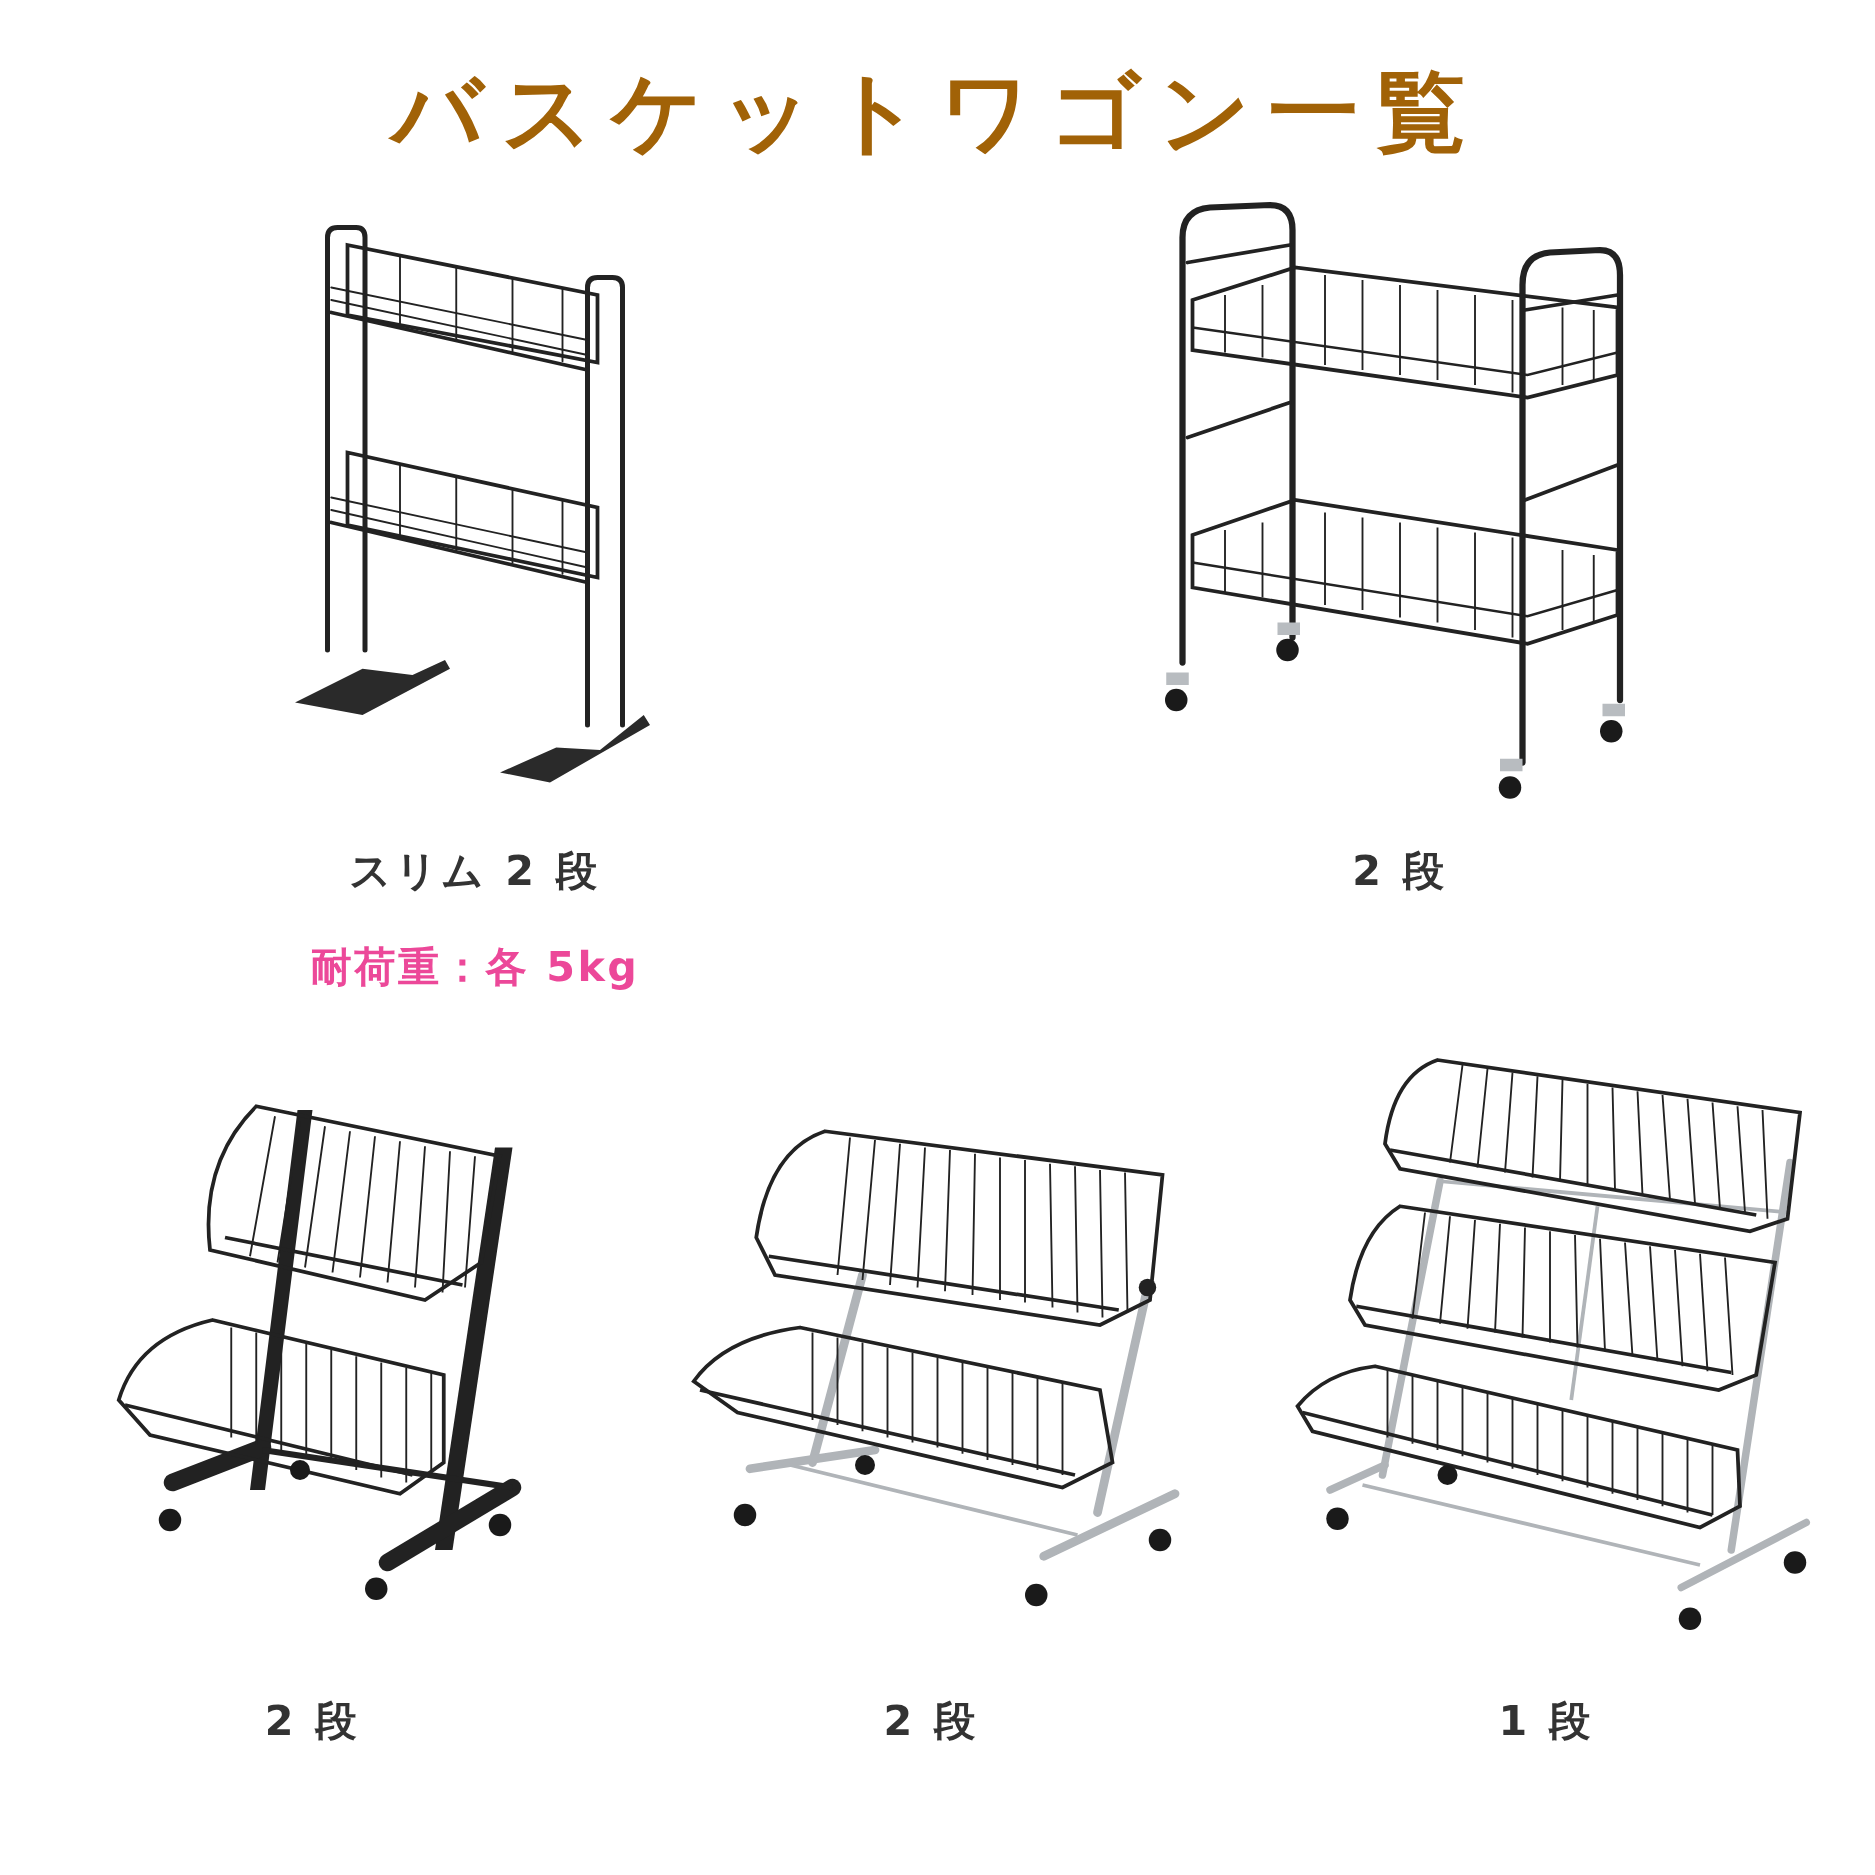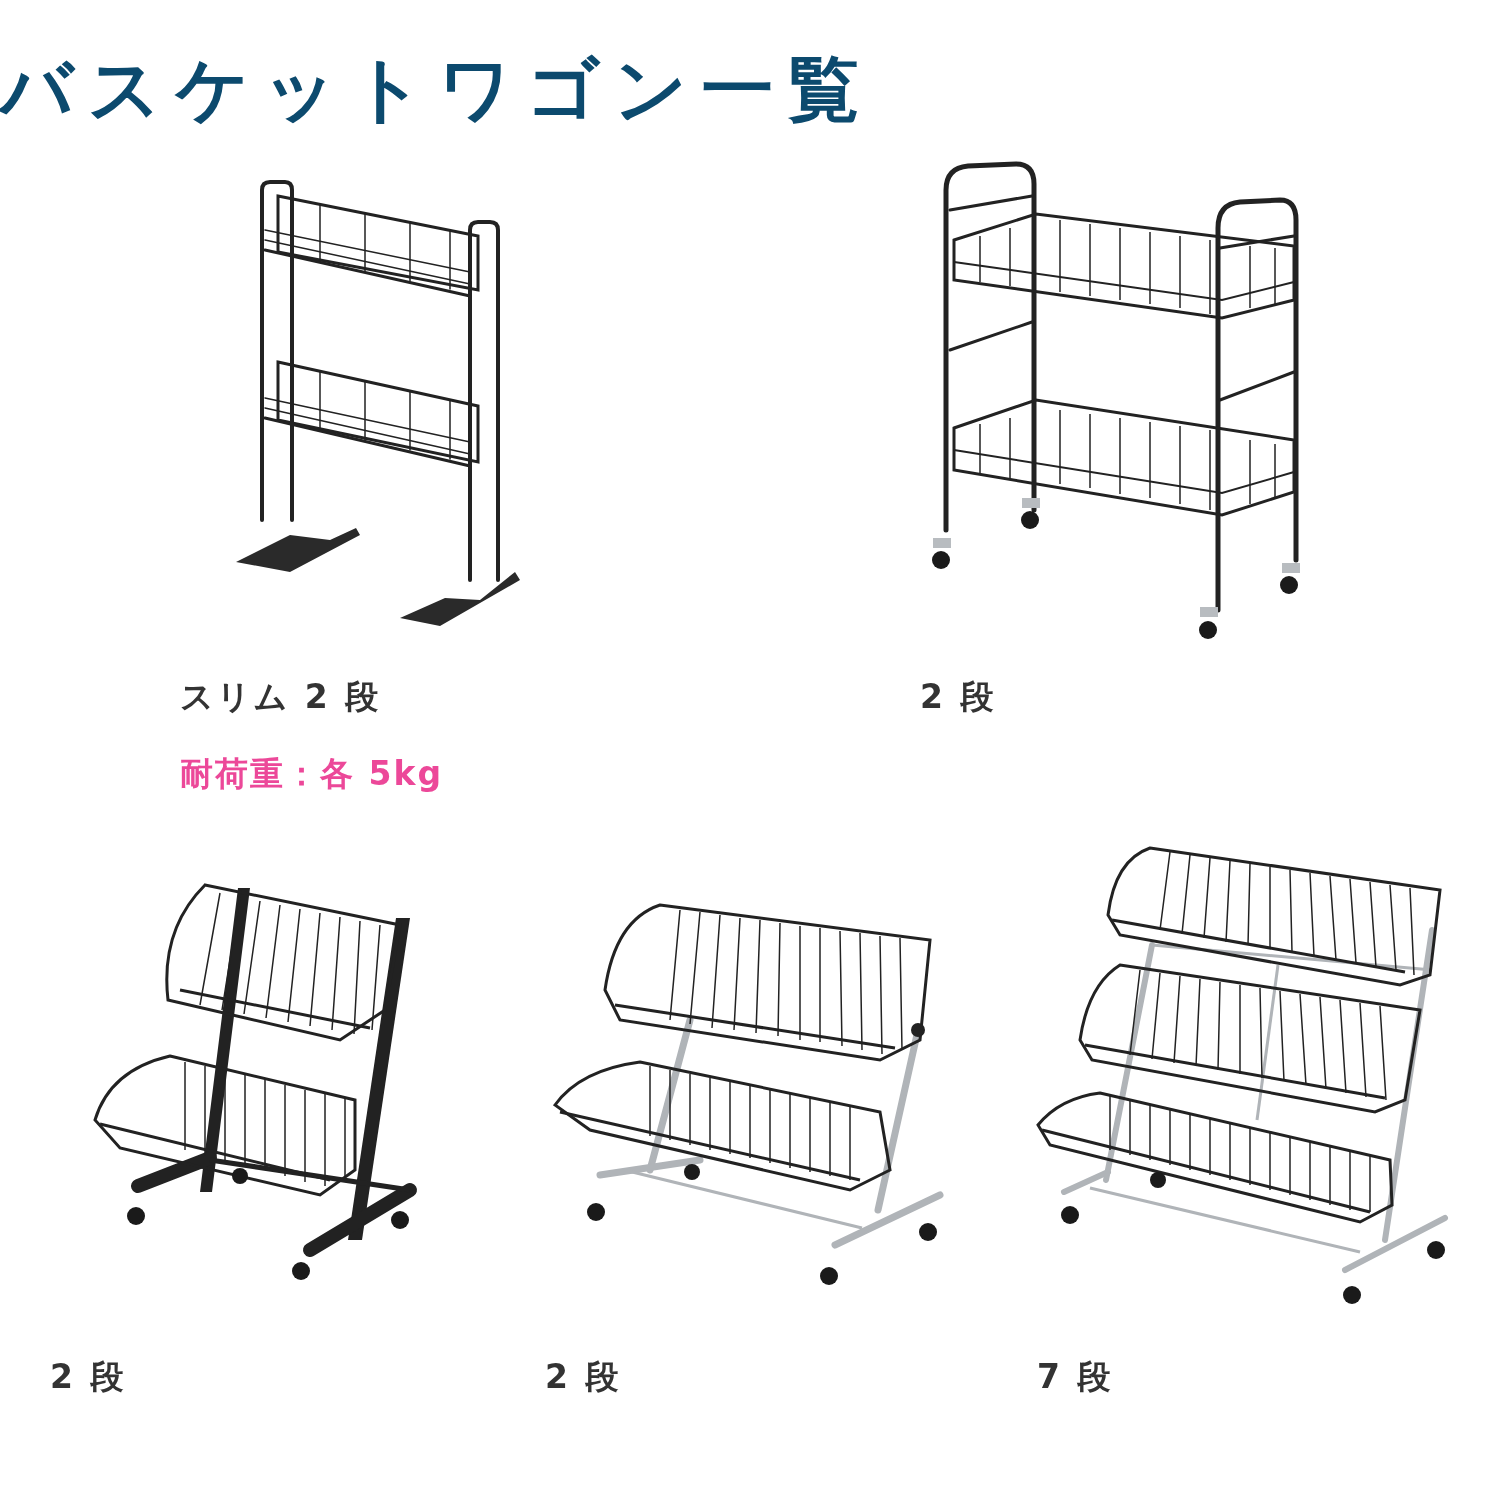--- a/index.html
+++ b/index.html
@@ -1,22 +1,22 @@
 <!DOCTYPE html>
 <html><head>
 <meta charset="utf-8">
 <style>
   html, body { margin: 0; padding: 0; background: #ffffff; }
   body { width: 1500px; height: 1500px; position: relative; overflow: hidden;
          font-family: "DejaVu Sans", "Liberation Sans", sans-serif; color: #333333; }
-  .title { position: absolute; left: 0; top: 42px; width: 1500px; text-align: left;
-           font-size: 72px; font-weight: bold; letter-spacing: 14px; color: #0c4a6e; }
+  .title { position: absolute; left: 0; top: 42px; width: 1500px; text-align: center;
+           font-size: 72px; font-weight: bold; letter-spacing: 14px; color: #a16207; }
   .product { position: absolute; }
   .product svg { position: absolute; display: block; }
-  .label { position: absolute; text-align: left; width: 400px; }
+  .label { position: absolute; text-align: center; width: 400px; }
   .name { font-size: 33px; font-weight: bold; letter-spacing: 3px; color: #333333; }
   .load { font-size: 33px; font-weight: bold; letter-spacing: 2px; color: #ec4899; margin-top: 32px; }
 </style>
 </head>
 <body>
 
 <div class="title">バスケットワゴン一覧</div>
 
 <div class="product" style="left:0;top:0;">
   <svg width="1500" height="1500" viewBox="0 0 1500 1500" style="left:0;top:0;pointer-events:none;">
@@ -190,15 +190,15 @@
     </g>
 
     <g fill="#1a1a1a">
       <circle cx="1070" cy="1215" r="9"></circle>
       <circle cx="1158" cy="1180" r="8"></circle>
       <circle cx="1436" cy="1250" r="9"></circle>
       <circle cx="1352" cy="1295" r="9"></circle>
     </g>
   </svg>
   <div class="label" style="left:1037px;top:1355px;">
-    <div class="name">7 段</div>
+    <div class="name">1 段</div>
   </div>
 </div>
 
 </body></html>

